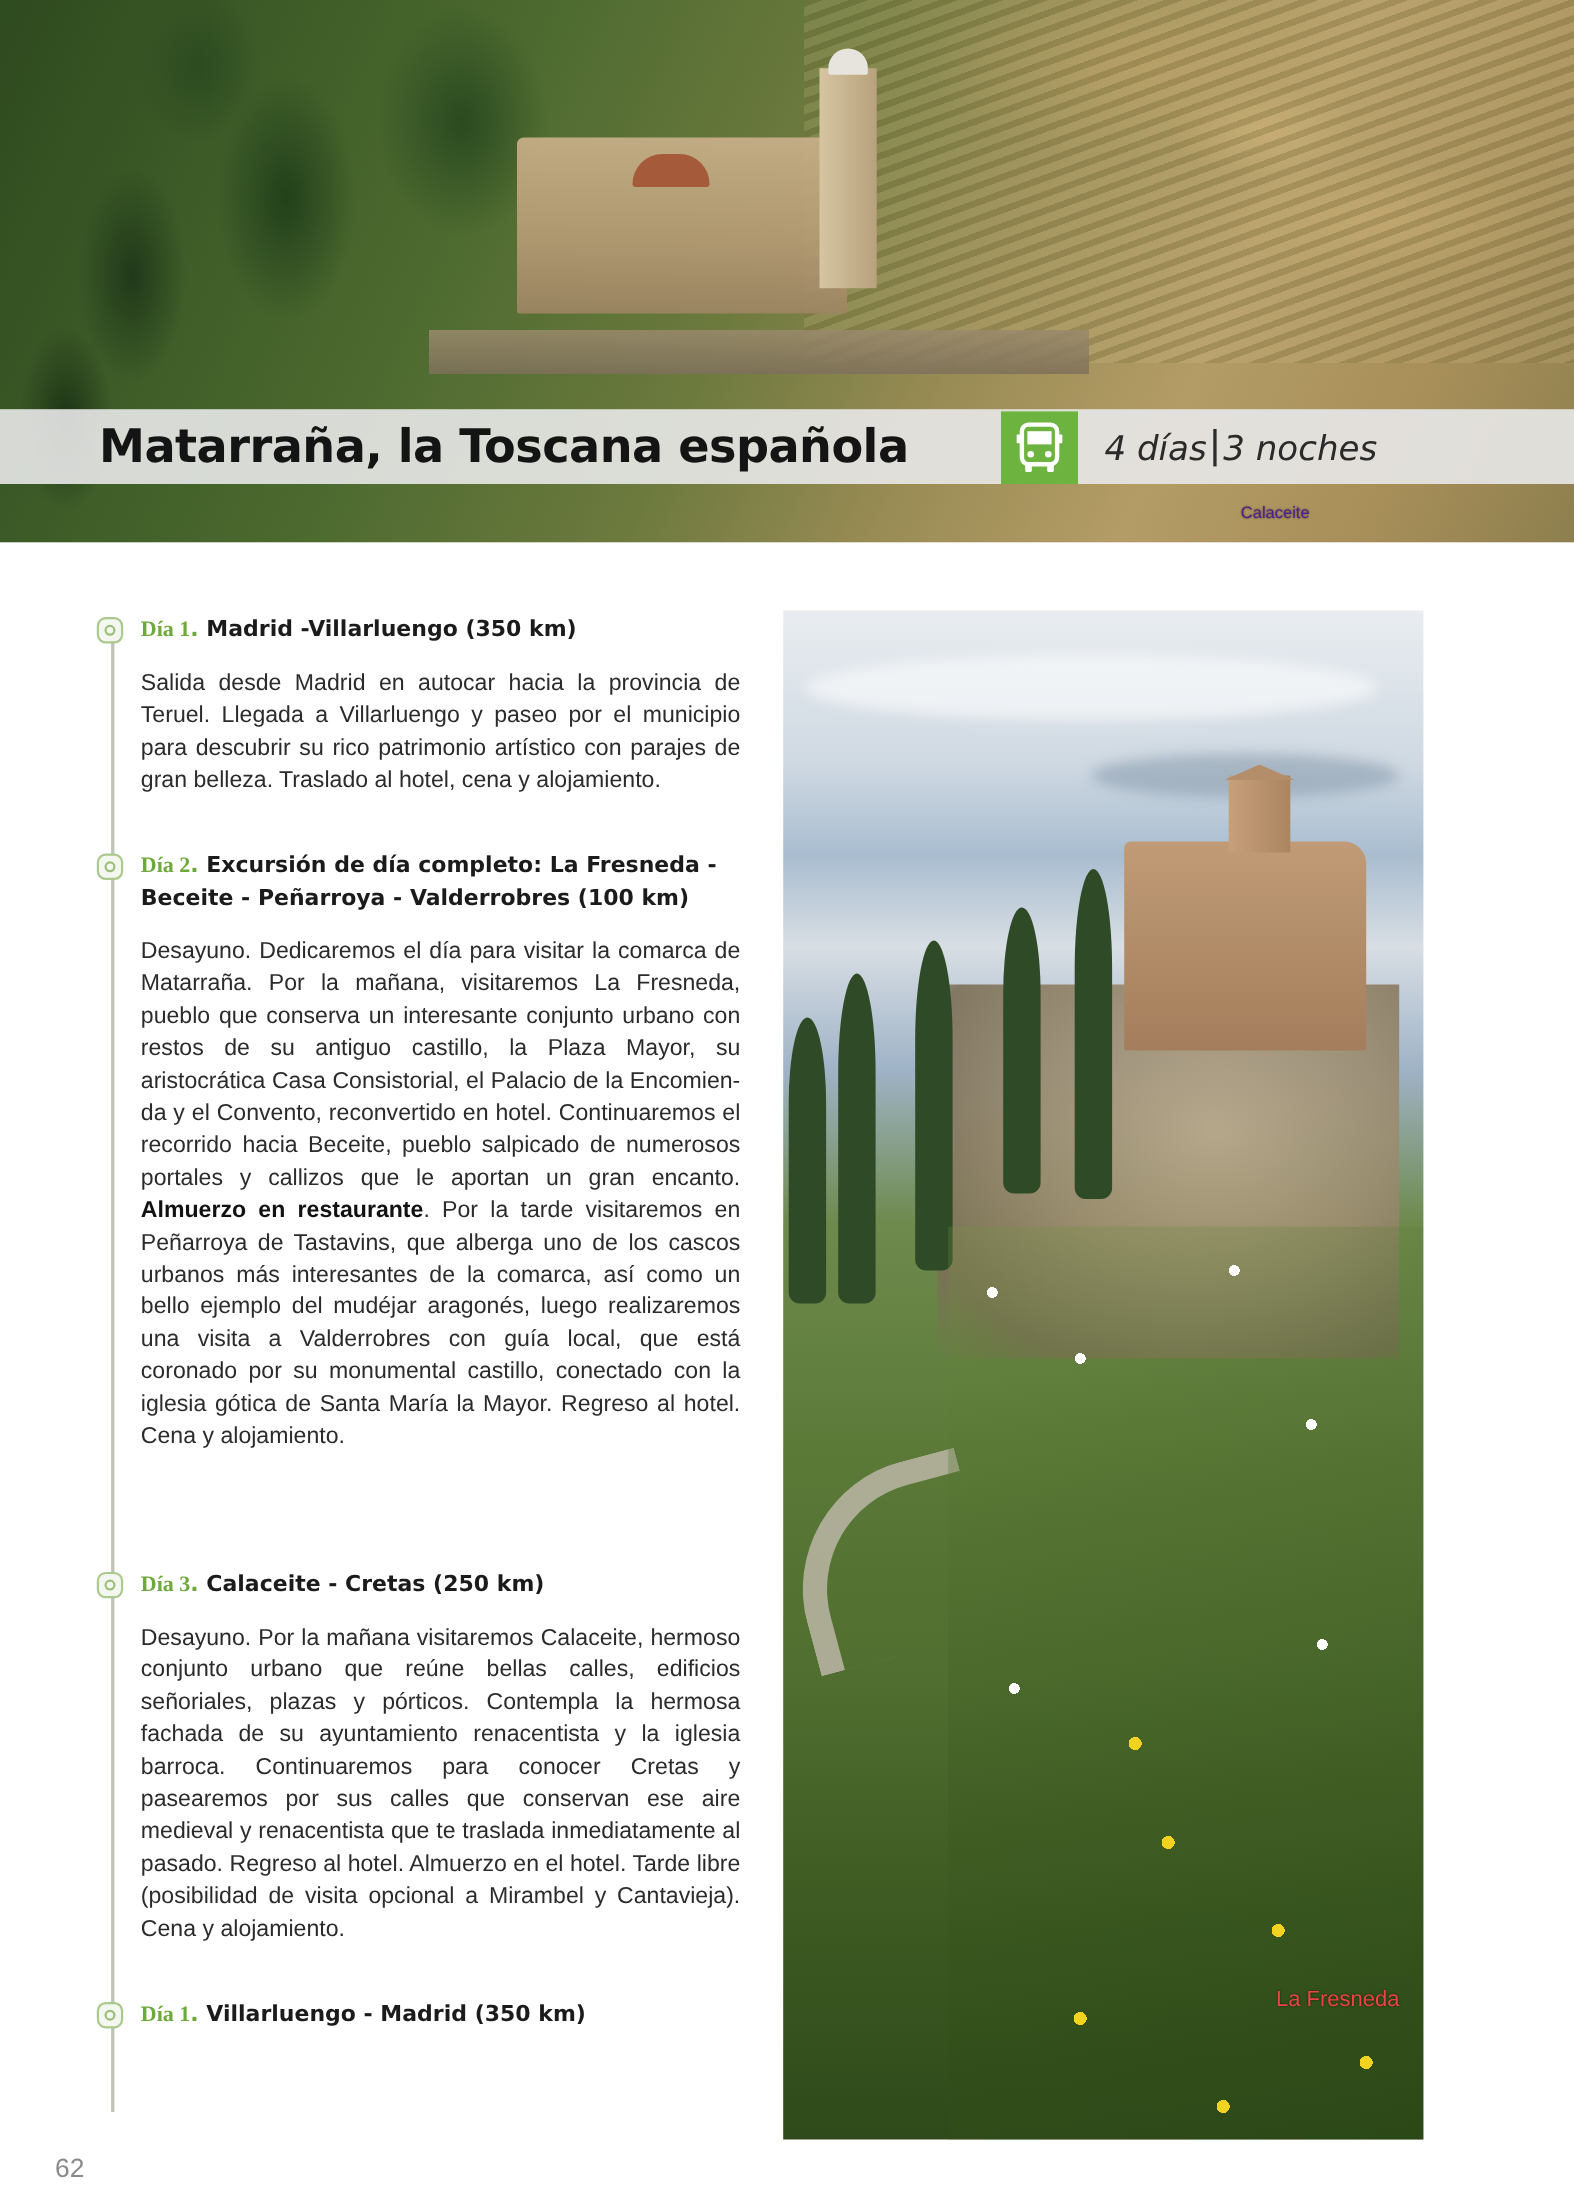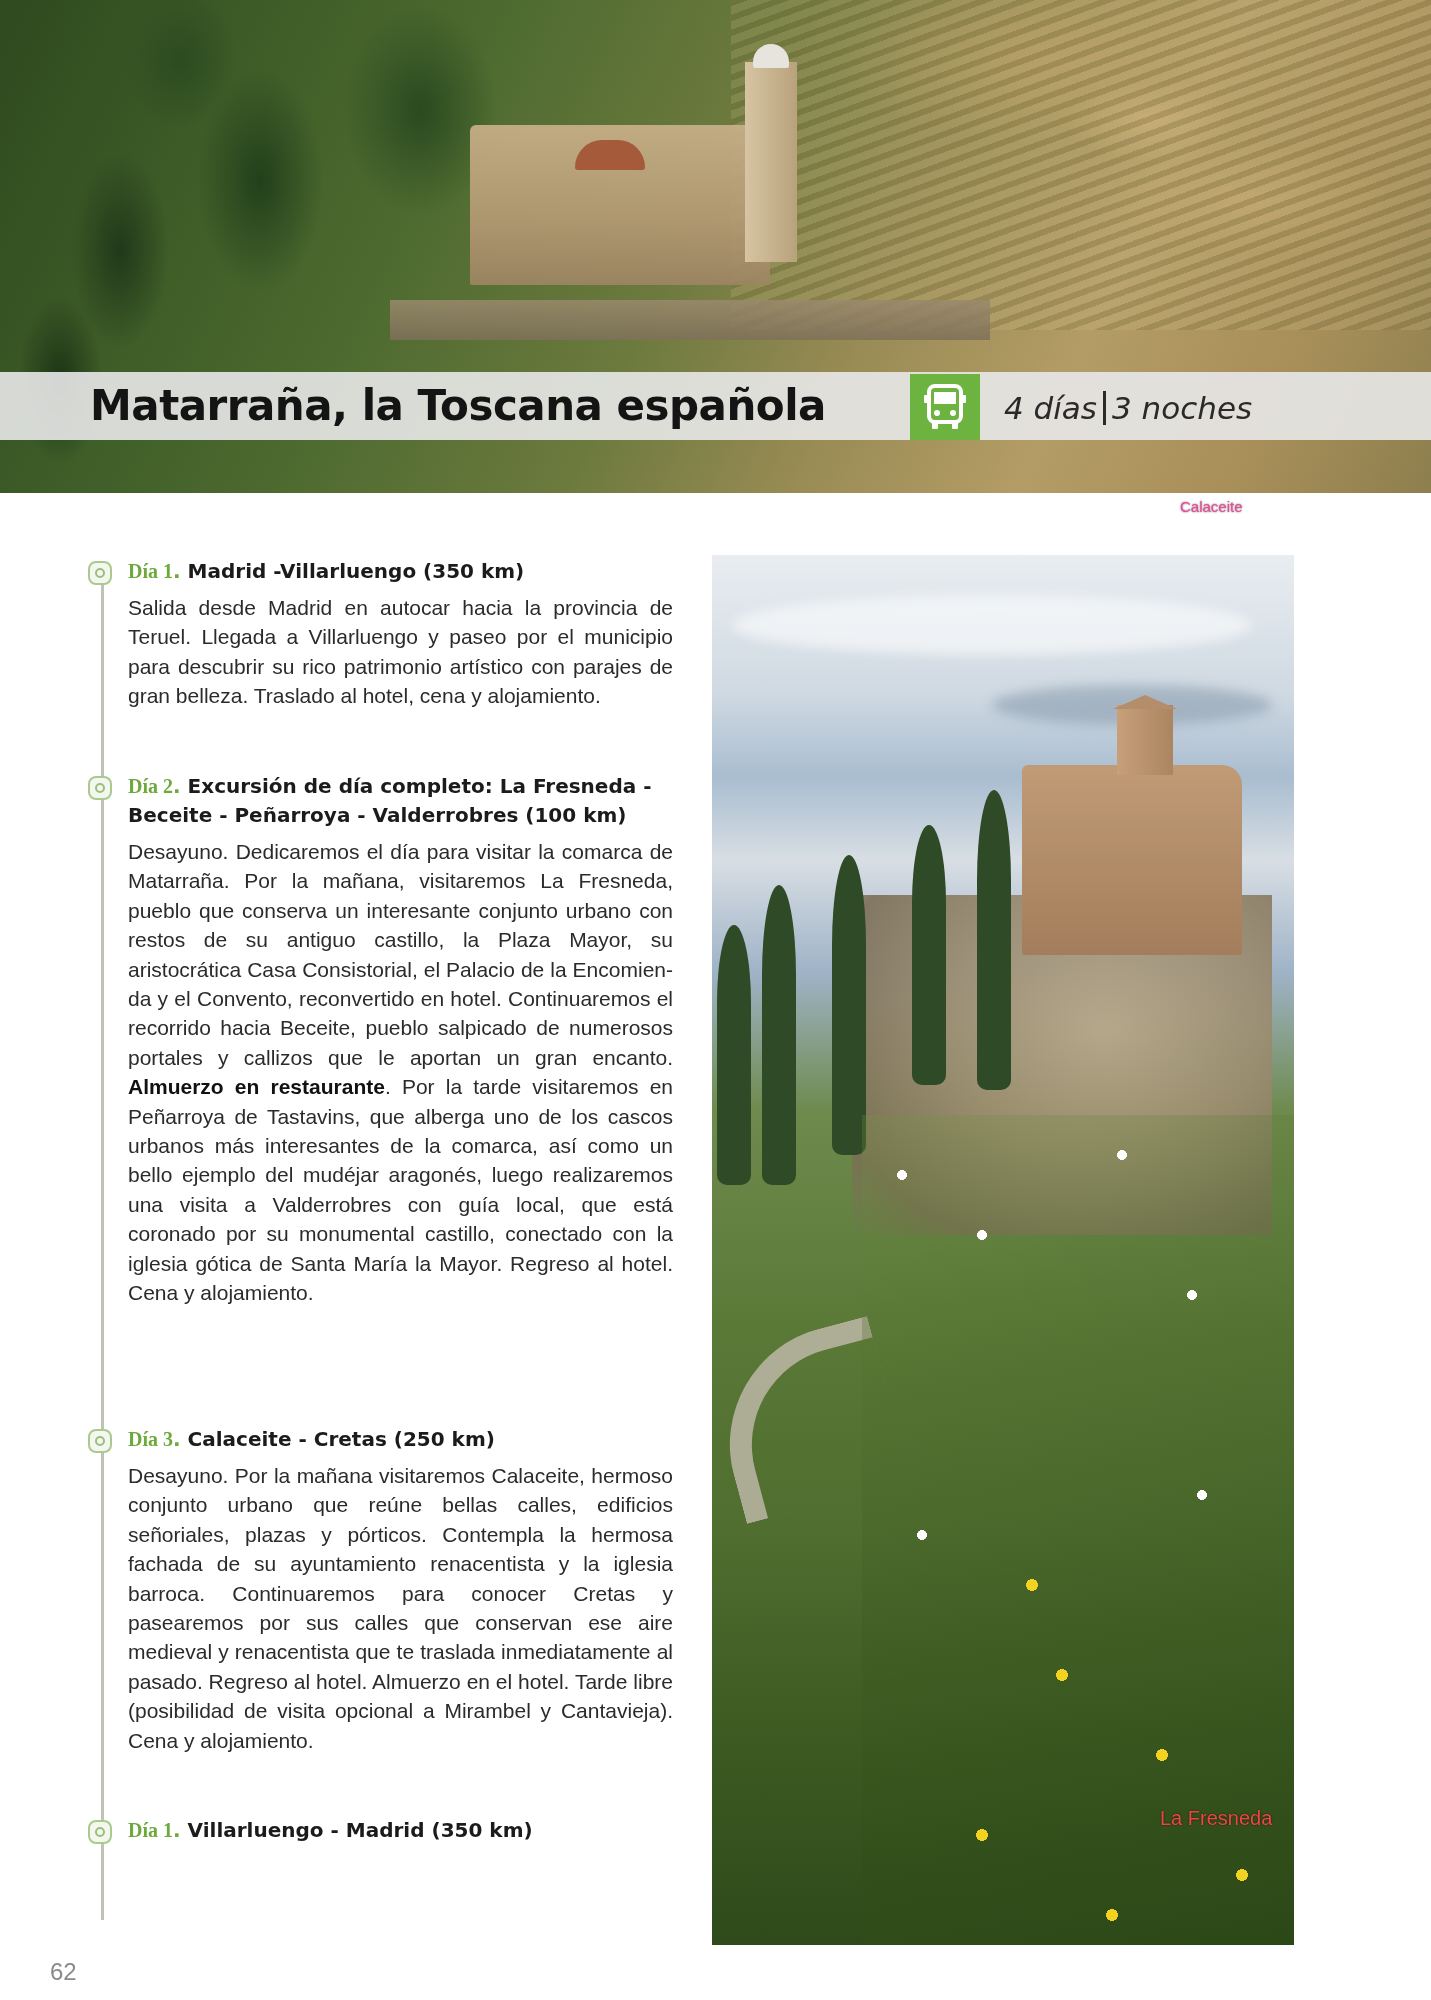--- a/index.html
+++ b/index.html
@@ -63,44 +63,43 @@
   .bus-badge {
     position: absolute; left: 910px; top: 374px; width: 70px; height: 66px;
     background: #6db33f; display: flex; align-items: center; justify-content: center;
   }
   .duration {
     position: absolute; left: 1004px; top: 380px; height: 56px; line-height: 56px;
     font-family: "DejaVu Sans", sans-serif; font-size: 31px; color: #2a2a2a; font-style: italic;
   }
   .duration .sep { display: inline-block; width: 3px; height: 34px; background: #2a2a2a; vertical-align: middle; margin: 0 6px 6px; }
   .hero-caption {
-    position: absolute; left: 1180px; top: 458px; font-size: 15px; color: #ec4899;
+    position: absolute; left: 1128px; top: 458px; font-size: 15px; color: #4c1d95;
     text-shadow: 0 0 2px rgba(0,0,0,0.6);
-    margin-top: 40px;
   }
 
   
   .timeline-line {
     position: absolute; left: 101px; top: 582px; width: 3px; height: 1338px; background: #bfc3b5;
   }
   .day {
     position: absolute; left: 128px; width: 545px;
   }
   .day .marker {
     position: absolute; left: -40px; top: 4px; width: 24px; height: 24px;
     border: 2px solid #a9c98d; border-radius: 8px; background: #f4f7ef;
     display: flex; align-items: center; justify-content: center;
   }
   .day .heading {
     font-family: "DejaVu Sans", sans-serif; font-size: 20px; font-weight: bold; line-height: 29px; color: #1b1b1b;
   }
   .day .heading .daylabel { color: #6ea93c; font-weight: bold; font-family: Liberation Serif, serif; }
   .day .heading .dot { color: #6ea93c; }
   .day .body {
-    margin-top: 7px; font-size: 21px; line-height: 29.4px; color: #2b2b2b; text-align: justify;
+    margin-top: 19px; font-size: 21px; line-height: 29.4px; color: #2b2b2b; text-align: justify;
     hyphens: manual;
   }
   .day .body b { color: #111; }
 
   .page-number {
     position: absolute; left: 50px; top: 1958px; font-size: 24px; color: #8a8a8a;
   }
 
   
   .photo {

